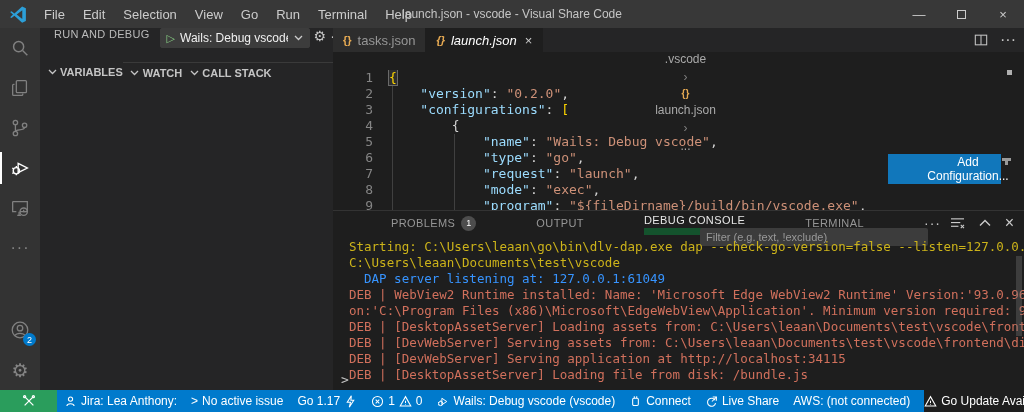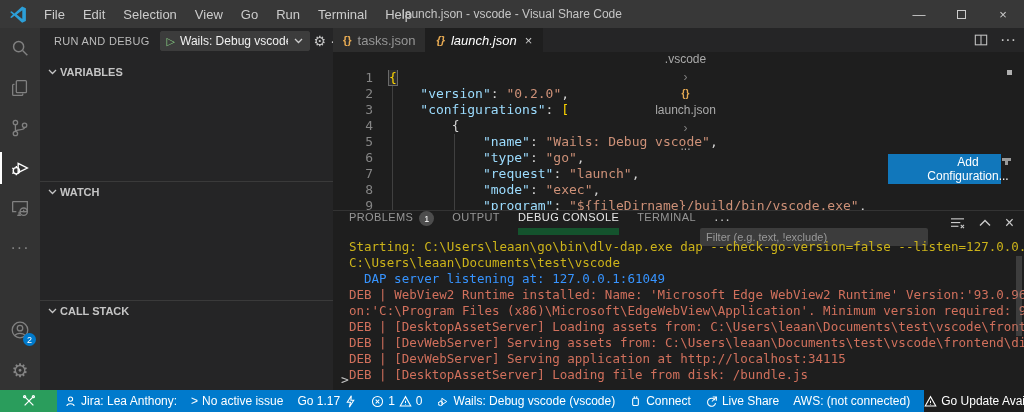--- a/index.html
+++ b/index.html
@@ -25,29 +25,29 @@
   .act-item.active::before { content:""; position:absolute; left:0; top:4px; bottom:4px; width:2px; background:#ffffff; }
   .act-item svg { width:22px; height:22px; }
   .act-spacer { flex:1; }
   .act-dots { font-size:16px; letter-spacing:1px; color:#858585; }
   .acct-badge { position:absolute; right:4px; bottom:4px; min-width:13px; height:13px; border-radius:7px; background:#007acc;
     color:#fff; font-size:9px; display:flex; align-items:center; justify-content:center; padding:0 2px; }
   .gear-glyph { font-size:19px; color:#858585; }
 
   
   .sidebar { position:absolute; top:28px; left:40px; width:293px; height:362px; background:#252526; }
-  .side-head { height:26px; display:flex; align-items:center; padding:0 6px 0 14px; }
+  .side-head { height:26px; display:flex; align-items:flex-start; padding:0 6px 0 14px; }
   .side-title { font-size:11px; color:#bbbbbb; letter-spacing:0.3px; white-space:nowrap; }
   .cfg-dropdown { margin-left:10px; height:20px; background:#3c3c3c; border:1px solid #3c3c3c; border-radius:2px;
     display:flex; align-items:center; padding:0 6px; font-size:12px; color:#f0f0f0; flex:1; max-width:150px; }
   .play-glyph { color:#89d185; font-size:11px; margin-right:5px; }
   .dd-label { flex:1; white-space:nowrap; overflow:hidden; }
   .dd-chevron { margin-left:6px; }
   .head-icon { width:22px; display:flex; justify-content:center; color:#c5c5c5; font-size:14px; margin-left:4px; }
-  .side-sections { position:absolute; top:34px; bottom:0; left:0; right:0; display:flex; flex-direction:column; }
+  .side-sections { position:absolute; top:34px; bottom:0; left:0; right:0; display:flex; flex-direction:row; }
   .side-section { display:flex; flex-direction:column; }
   .side-section + .side-section { border-top:1px solid #3a3a3a; }
   .sec-head { height:20px; display:flex; align-items:center; padding-left:4px; font-size:11px; font-weight:bold; color:#c5c5c5; }
   .sec-chevron { width:16px; display:flex; justify-content:center; color:#c5c5c5; }
   .sec-body { flex:1; }
   .sec-var { height:119px; } .sec-watch { height:119px; } .sec-stack { flex:1; }
 
   
   .main { position:absolute; top:28px; left:333px; width:691px; height:362px; background:#1e1e1e; }
   .tabbar { height:24px; background:#252526; display:flex; align-items:stretch; position:relative; }
@@ -76,21 +76,21 @@
   .ig2 { left:121px; top:64px; height:76px; }
   .add-config-btn { position:absolute; left:555px; top:84px; width:113px; height:30px; background:#1177bb; color:#ffffff;
     border:none; font-size:12px; font-family:"Liberation Sans", sans-serif; display:flex; align-items:center; justify-content:center;padding-left:47px; }
   .ovr-mark1 { position:absolute; right:12px; top:0; width:5px; height:5px; background:#b0b0b0; }
   .ovr-mark2 { position:absolute; right:13px; top:88px; width:9px; height:3px; background:#9a9a9a; }
   .ovr-mark2::after { content:""; position:absolute; left:3px; top:3px; width:3px; height:4px; background:#9a9a9a; }
 
   
   .panel { position:absolute; top:182px; left:0; width:691px; height:180px; background:#1e1e1e; border-top:1px solid #333333; }
   .panel-tabs { height:24px; display:flex; align-items:center; padding-left:16px; gap:18px; position:relative; }
-  .ptab { font-size:11px; letter-spacing:0.4px; color:#969696; display:flex; gap:6px; height:24px; }
+  .ptab { font-size:11px; letter-spacing:0.4px; color:#969696; display:flex; align-items:center; gap:6px; height:24px;margin-left:42px; }
   .ptab.active { color:#e7e7e7; border-bottom:7px solid #14532d; }
   .pbadge { background:#4d4d4d; color:#ffffff; border-radius:8px; min-width:15px; height:15px; font-size:9px;
     display:flex; align-items:center; justify-content:center; padding:0 3px; }
   .ptab-more { color:#c5c5c5; font-size:14px; letter-spacing:1px; }
   .filter-box { position:absolute; left:367px; top:17px; width:228px; height:18px; background:#3c3c3c; border-radius:2px;
     display:flex; align-items:center; padding:0 6px; }
   .filter-box input { background:transparent; border:none; outline:none; color:#cccccc; font-size:11px; width:100%;
     font-family:"Liberation Sans", sans-serif; }
   .filter-box input::placeholder { color:#989898; }
   .panel-actions { position:absolute; right:10px; top:0; height:24px; display:flex; align-items:center; gap:14px; color:#cccccc; }

